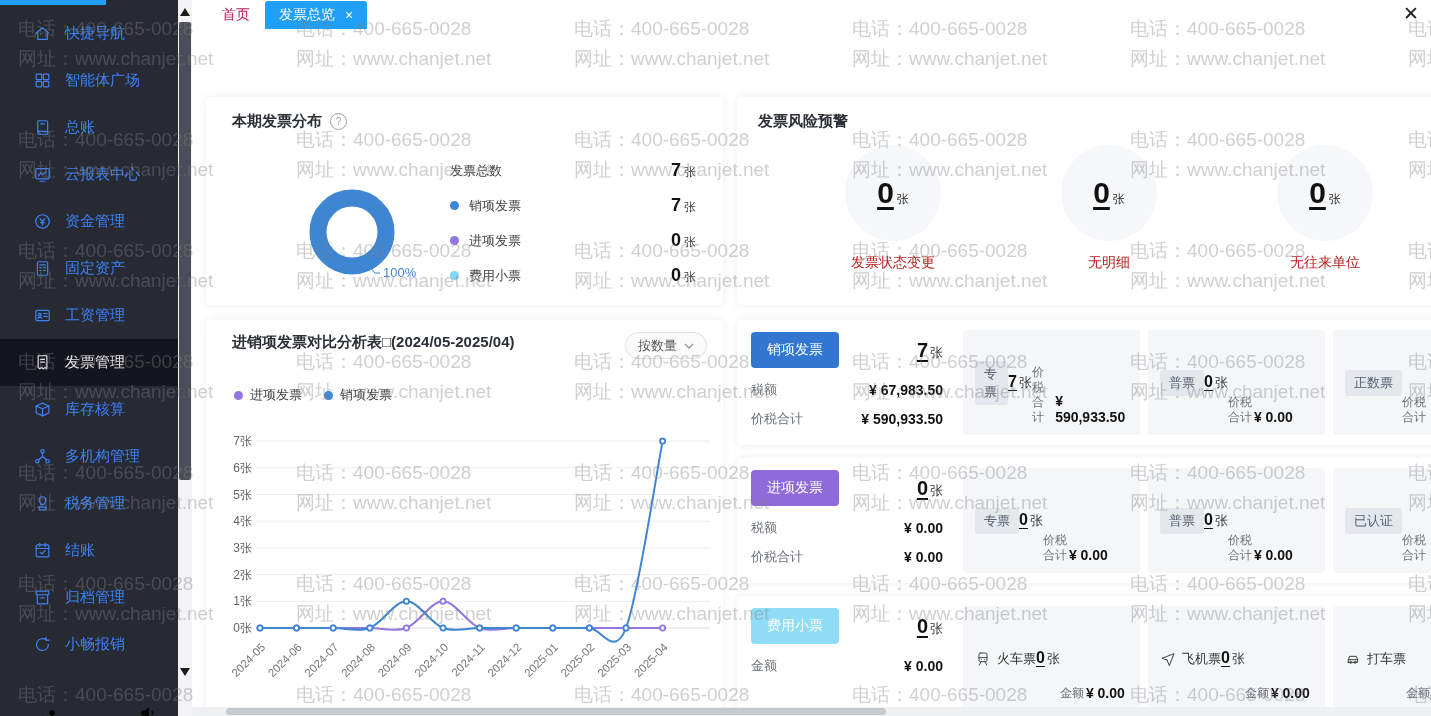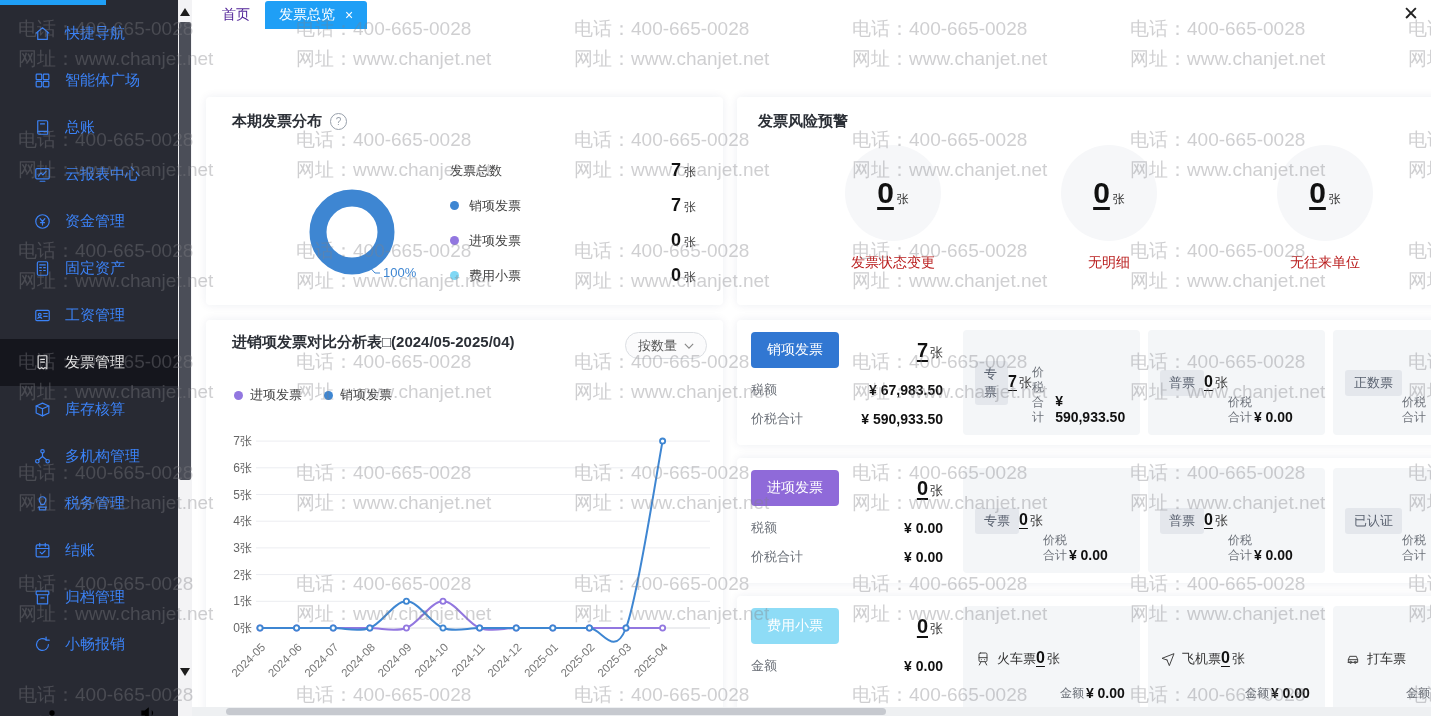--- a/index.html
+++ b/index.html
@@ -24,21 +24,21 @@
   .v-arrow{position:absolute;left:2px;width:0;height:0;border-left:5px solid transparent;border-right:5px solid transparent;}
   .v-arrow.up{top:8px;border-bottom:8px solid #1c1c1c;}
   .v-arrow.down{top:668px;border-top:8px solid #1c1c1c;}
   .v-thumb{position:absolute;left:1px;top:22px;width:12px;height:458px;background:#4b4e58;border-radius:2px;}
 
   
   .content{position:absolute;left:192px;top:0;width:1239px;height:716px;background:#fff;overflow:hidden;}
 
   .tabbar{position:absolute;left:0;top:0;right:0;height:30px;background:#fff;}
   .tab{position:absolute;top:1px;height:28px;display:flex;align-items:center;font-size:14px;cursor:pointer;}
-  .tab.home{left:18px;padding:0 12px;color:#4c1d95;}
+  .tab.home{left:18px;padding:0 12px;color:#be185d;}
   .tab.active{left:73px;padding:0 14px;background:#1f9ff6;color:#fff;border-radius:3px 3px 0 0;}
   .tab-close{margin-left:10px;font-size:14px;line-height:1;cursor:pointer;}
   .window-close{position:absolute;right:12px;top:4px;font-size:19px;color:#222;cursor:pointer;line-height:1;}
 
   .company-row{position:absolute;left:14px;top:48px;height:30px;display:flex;align-items:center;}
   .company-name{font-size:16px;font-weight:bold;color:#1b1e24;}
   .taxpayer-badge{margin-left:16px;background:#d9f0fb;color:#45b1e8;font-size:13px;padding:5px 11px;border-radius:3px;}
 
   .card{position:absolute;background:#fff;border-radius:4px;box-shadow:0 0 10px rgba(20,40,90,0.08);z-index:1;}
   .card-title{font-size:15px;font-weight:bold;color:#2b2f36;}

